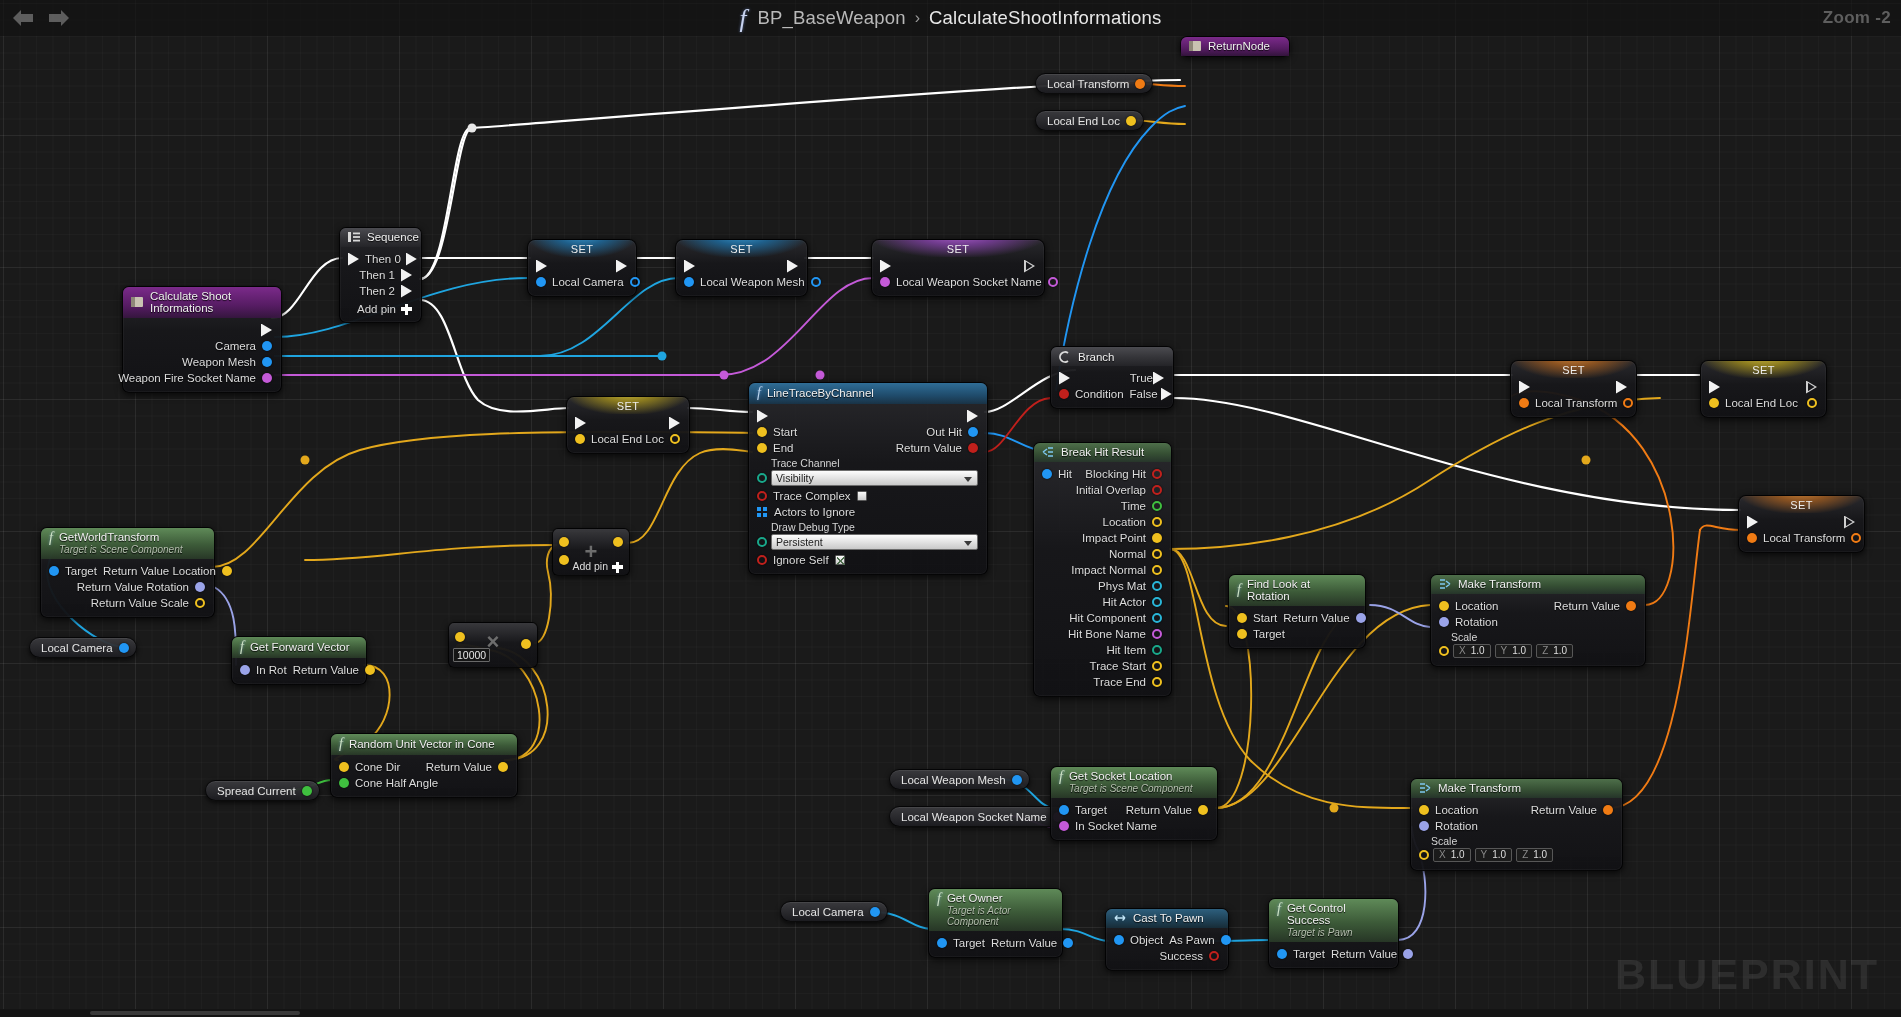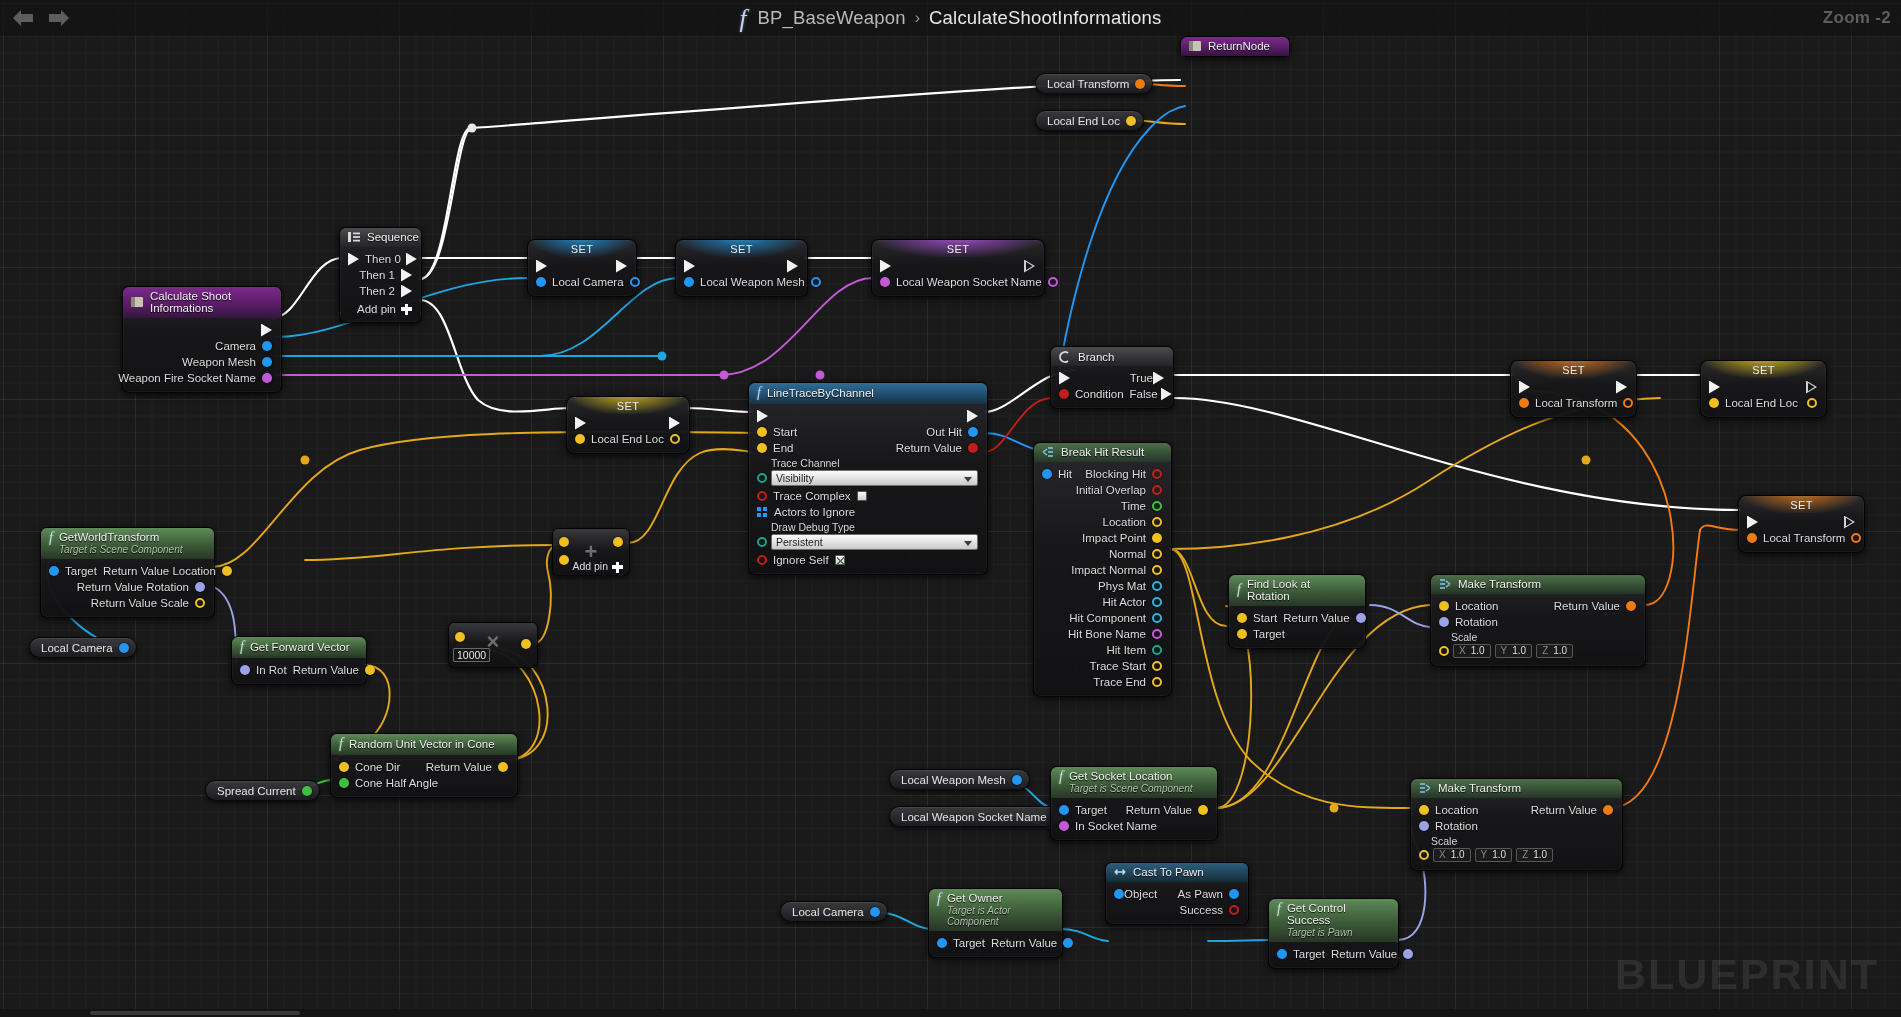--- a/index.html
+++ b/index.html
@@ -1072,32 +1072,32 @@
           <span class="pin-label">Target</span>
         </span>
         <span style="display:flex;align-items:center;gap:6px">
           <span class="pin-label">Return Value</span>
           <span class="pin p-blue"></span>
         </span>
       </div>
     </div>
   </div>
 
-  <div class="node" style="left:1105px; top:862px; width:144px;text-align:right;">
+  <div class="node" style="left:1105px; top:908px; width:124px;text-align:right;">
     <div class="node-hdr hdr-cast">
       <span class="nico">
         <svg viewBox="0 0 13 12">
             <path d="M1 6 L11 6 M1 6 L3.5 3.5 M1 6 L3.5 8.5 M11 6 L8.5 3.5 M11 6 L8.5 8.5" stroke="#bfe3f5" stroke-width="1.4" fill="none"></path>
           </svg>
       </span>
       <span>Cast To Pawn</span>
     </div>
     <div class="node-body">
       <div class="pinrow" style="justify-content:space-between">
-        <span style="display:flex;align-items:center;">
+        <span style="display:flex;align-items:center;gap:6px">
           <span class="pin p-blue"></span>
           <span class="pin-label">Object</span>
         </span>
         <span style="display:flex;align-items:center;gap:6px">
           <span class="pin-label">As Pawn</span>
           <span class="pin p-blue"></span>
         </span>
       </div>
       <div class="pinrow right">
         <span class="pin-label">Success</span>

